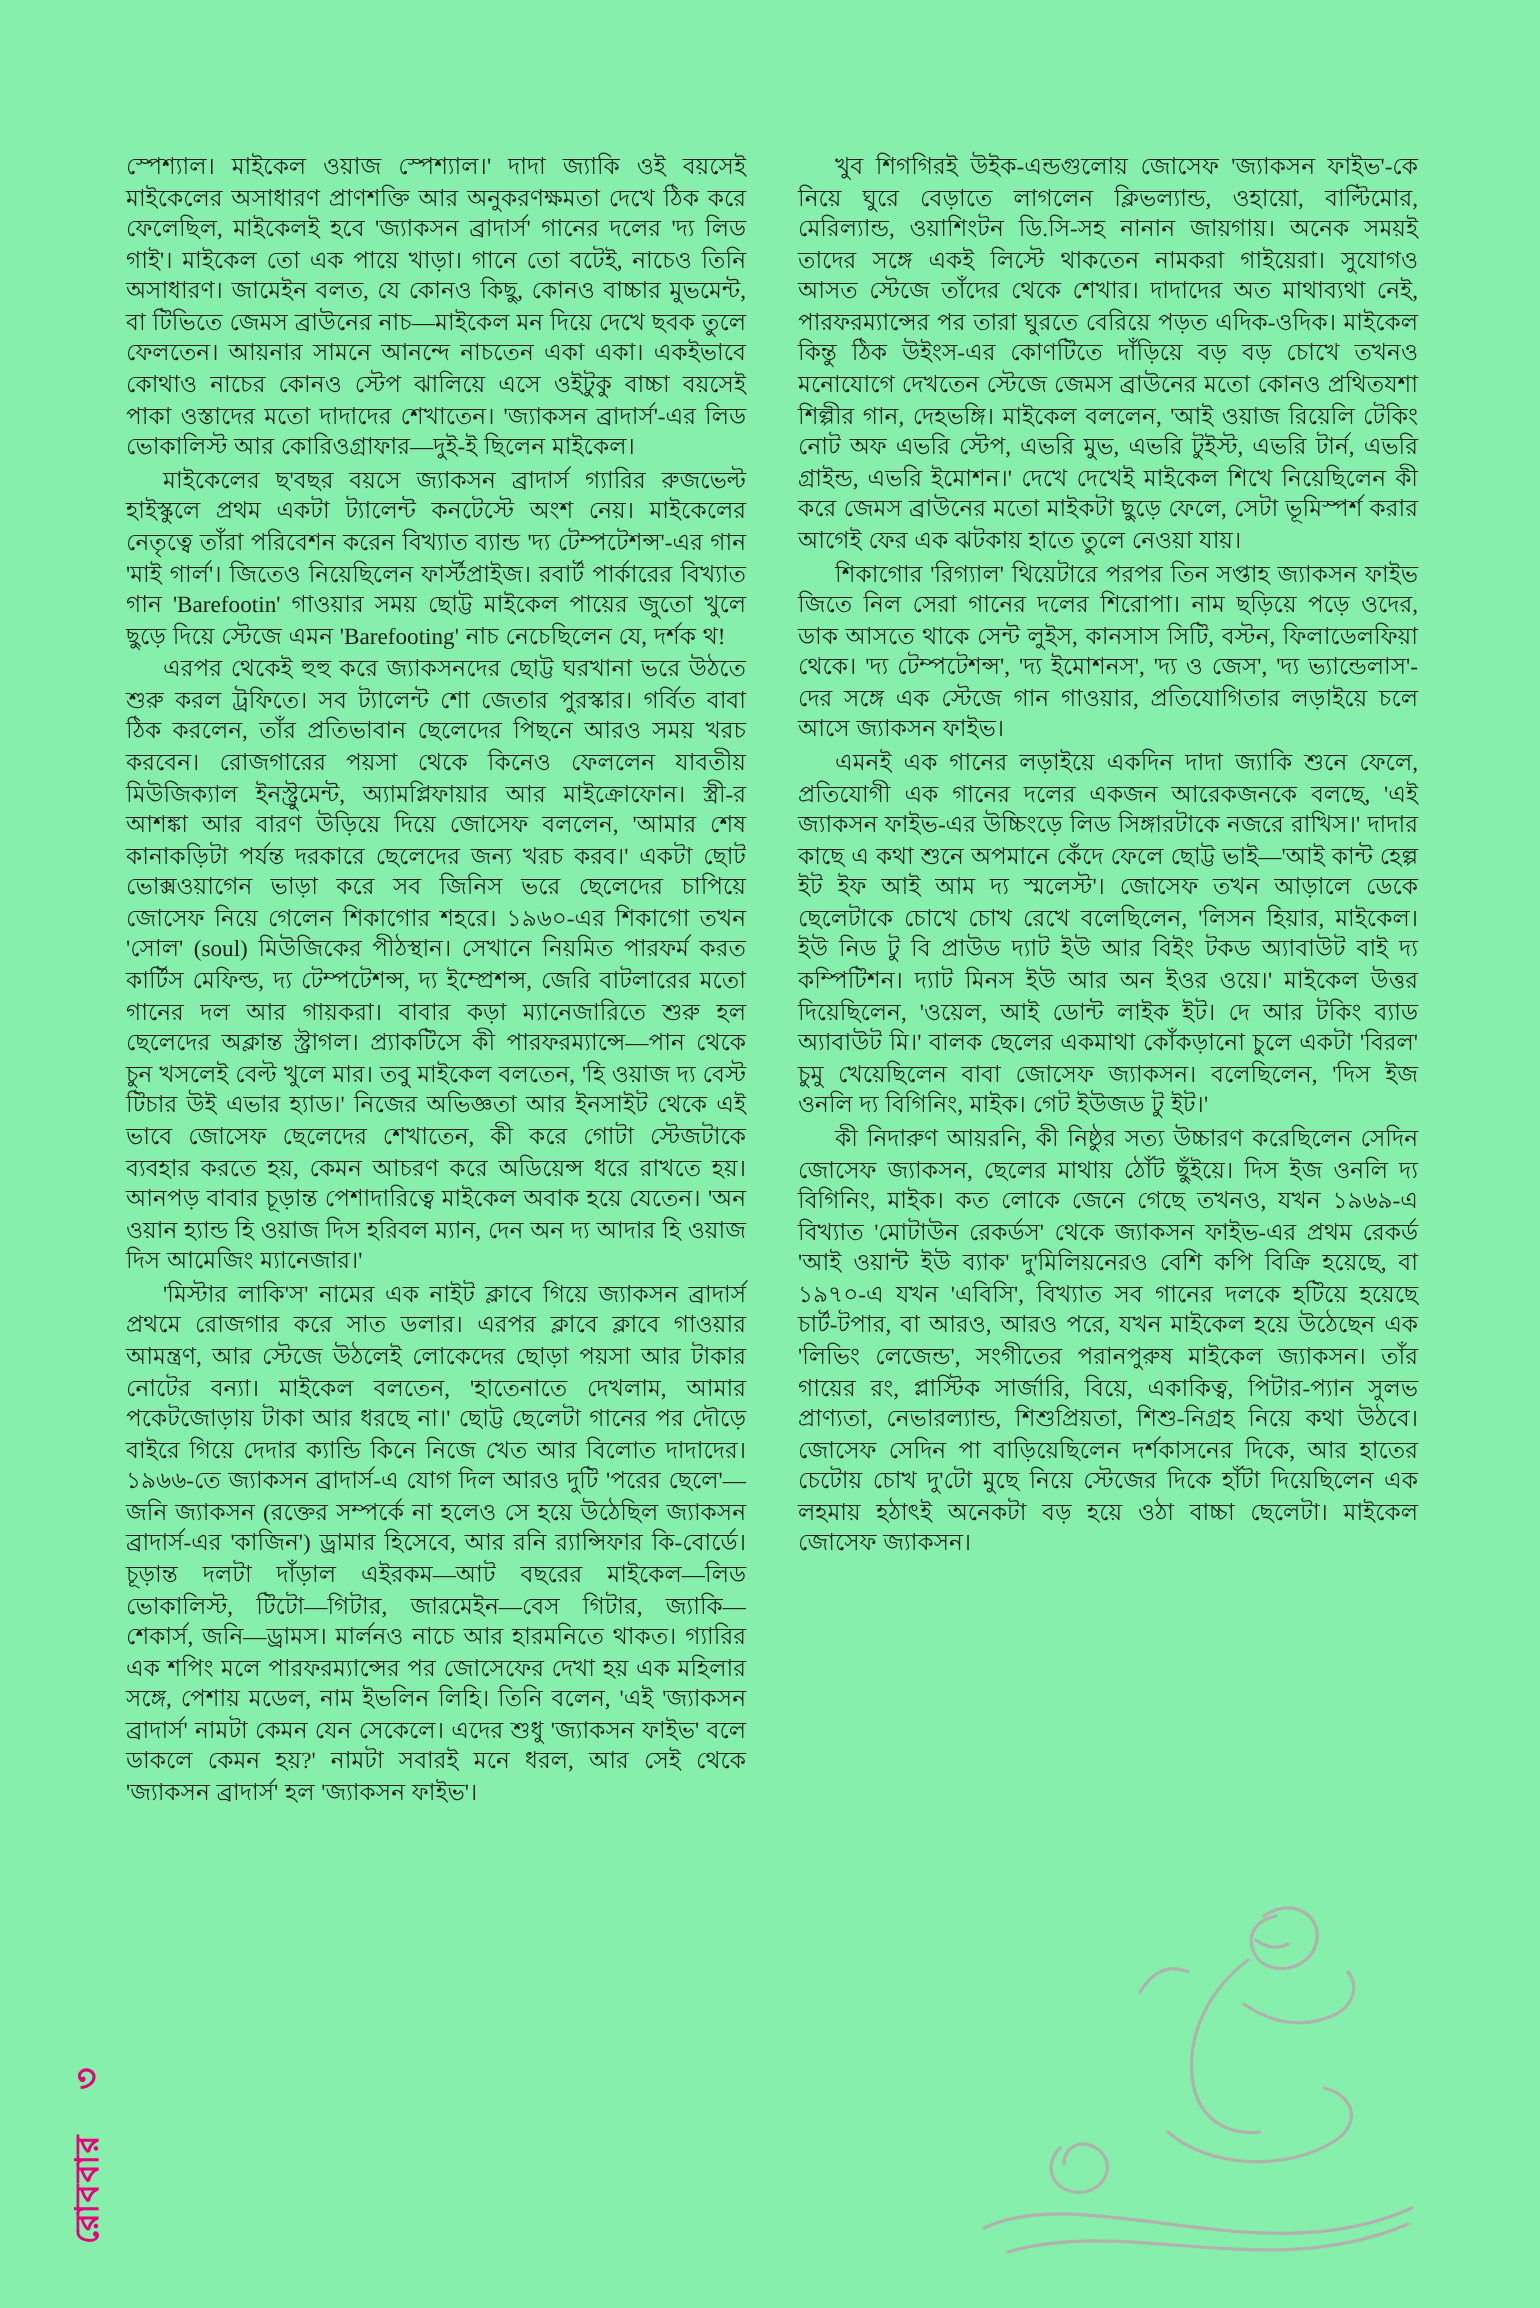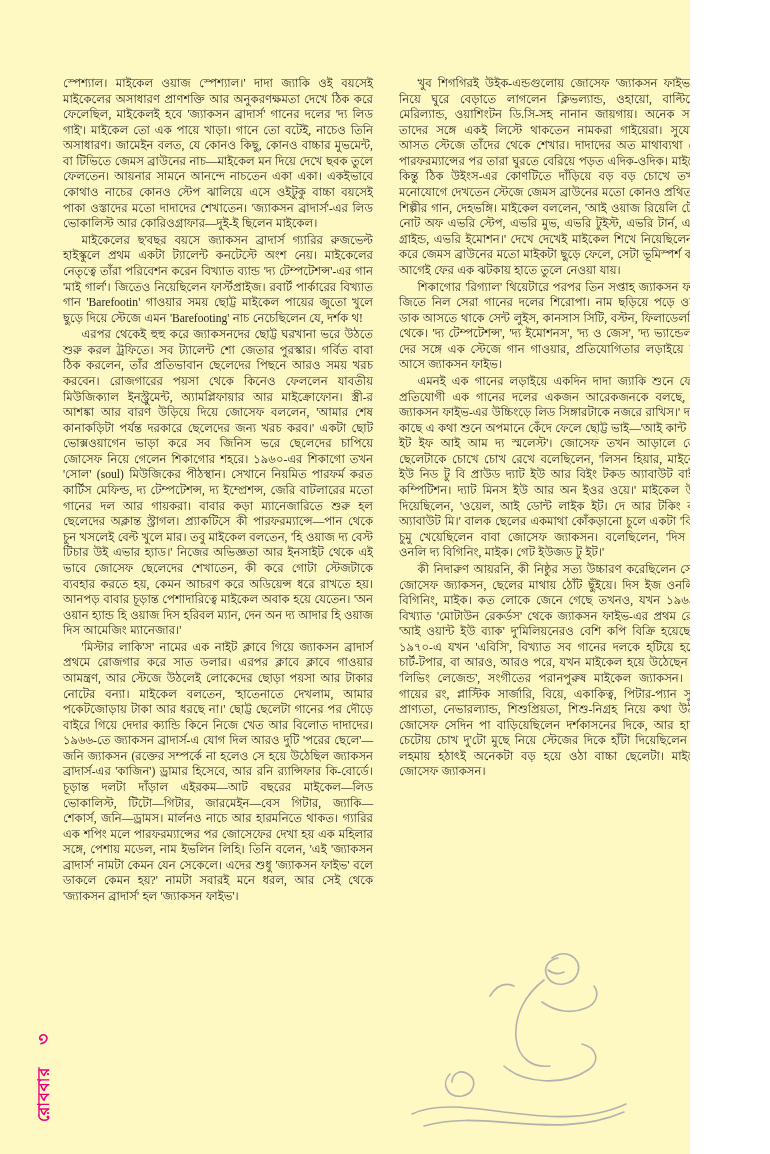--- a/index.html
+++ b/index.html
@@ -1,19 +1,19 @@
 <!DOCTYPE html>
 <html><head>
 <meta charset="utf-8">
 <style>
   html,body { margin:0; padding:0; background:#ffffff; }
   .page {
     position:relative;
-    width:690px; height:1154px;
-    background:#fef9c3;
+    width:770px; height:1154px;
+    background:#86efac;
     overflow:hidden;
     font-family:"Liberation Serif", serif;
   }
   .columns {
     position:absolute;
     left:63px; top:76px;
     width:646px;
     display:flex;
     gap:26px;
   }

